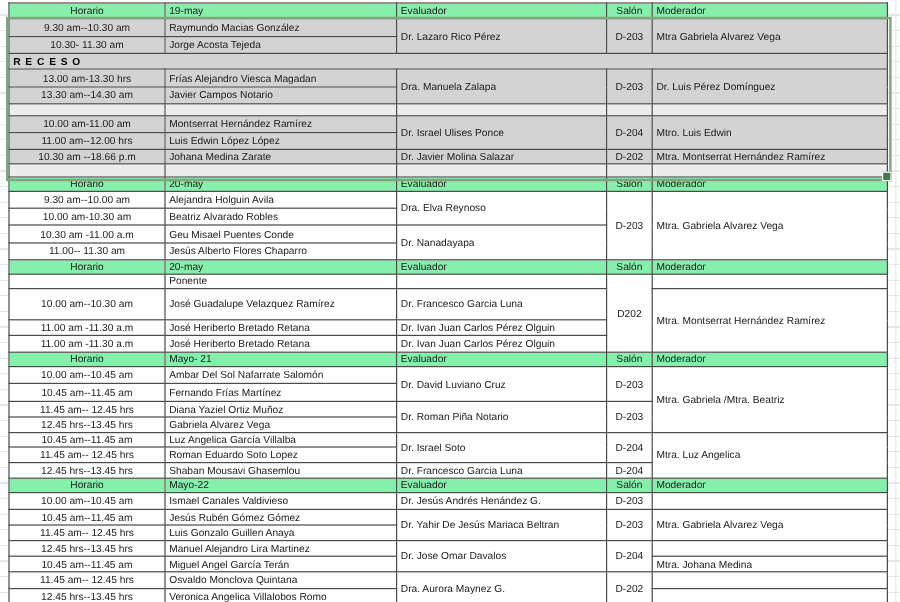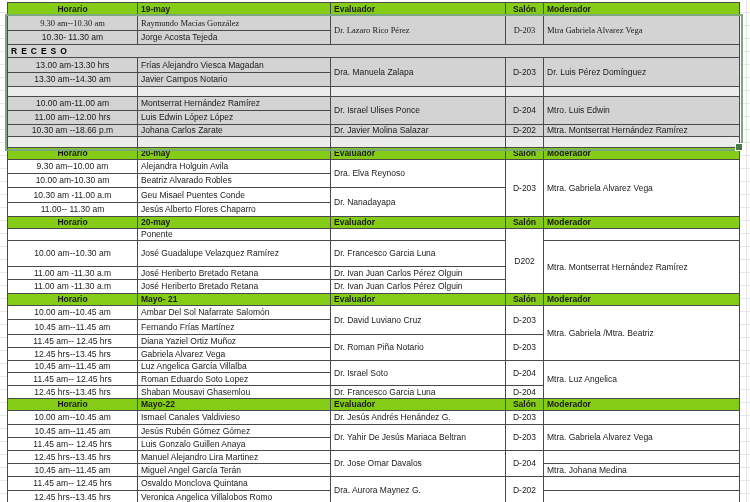--- a/index.html
+++ b/index.html
@@ -19,21 +19,21 @@
   table.sheet{
     position:absolute;left:7px;top:2px;width:732px;
     border-collapse:collapse;table-layout:fixed;
   }
   td{
     border:1px solid #4a4a4a;
     font-size:8.5px;line-height:1.05;color:#1a1a1a;
     padding:0 3px;overflow:hidden;white-space:nowrap;
     vertical-align:middle;background:#ffffff;
   }
-  td.hdr{background:#84cc16;font-weight:bold;}
+  td.hdr{background:#86efac;font-weight:normal;}
   td.c{text-align:center;}
   tr.sel td{background:#d3d3d3;}
   tr.lt td{background:#ececec;}
   td.a{background:#ffffff;}
   td.receso{
     background:#8a8a8a;color:#000;font-weight:bold;
     text-align:left;letter-spacing:4px;
   }
   tr.cut td{border-bottom:none;}
   .sel-outline{
@@ -61,21 +61,21 @@
       <col style="width:196px">
   </colgroup>
   <tbody id="grid-body">
       <tr style="height: 13px;">
         <td class="hdr c">Horario</td>
         <td class="hdr">19-may</td>
         <td class="hdr">Evaluador</td>
         <td class="hdr c">Salón</td>
         <td class="hdr">Moderador</td>
       </tr>
-      <tr class="sel" style="height: 15px; font-family: Liberation Serif, serif;">
+      <tr class="sel" style="height: 15px;">
         <td class="c a">9.30 am--10.30 am</td>
         <td>Raymundo Macias González</td>
         <td rowspan="2">Dr. Lazaro Rico Pérez</td>
         <td class="c" rowspan="2">D-203</td>
         <td rowspan="2">Mtra Gabriela Alvarez Vega</td>
       </tr>
       <tr class="sel" style="height: 14px;">
         <td class="c">10.30- 11.30 am</td>
         <td>Jorge Acosta Tejeda</td>
       </tr>
@@ -106,21 +106,21 @@
         <td rowspan="2">Dr. Israel Ulises Ponce</td>
         <td class="c" rowspan="2">D-204</td>
         <td rowspan="2">Mtro. Luis Edwin</td>
       </tr>
       <tr class="sel" style="height: 14px;">
         <td class="c">11.00 am--12.00 hrs</td>
         <td>Luis Edwin López López</td>
       </tr>
       <tr class="sel" style="height: 12px;">
         <td class="c">10.30 am --18.66 p.m</td>
-        <td>Johana Carlos Zarate</td>
+        <td>Johana Medina Zarate</td>
         <td>Dr. Javier Molina Salazar</td>
         <td class="c">D-202</td>
         <td>Mtra. Montserrat Hernández Ramírez</td>
       </tr>
       <tr class="lt" style="height: 11px;">
         <td class="c"></td>
         <td></td>
         <td></td>
         <td class="c"></td>
         <td></td>

